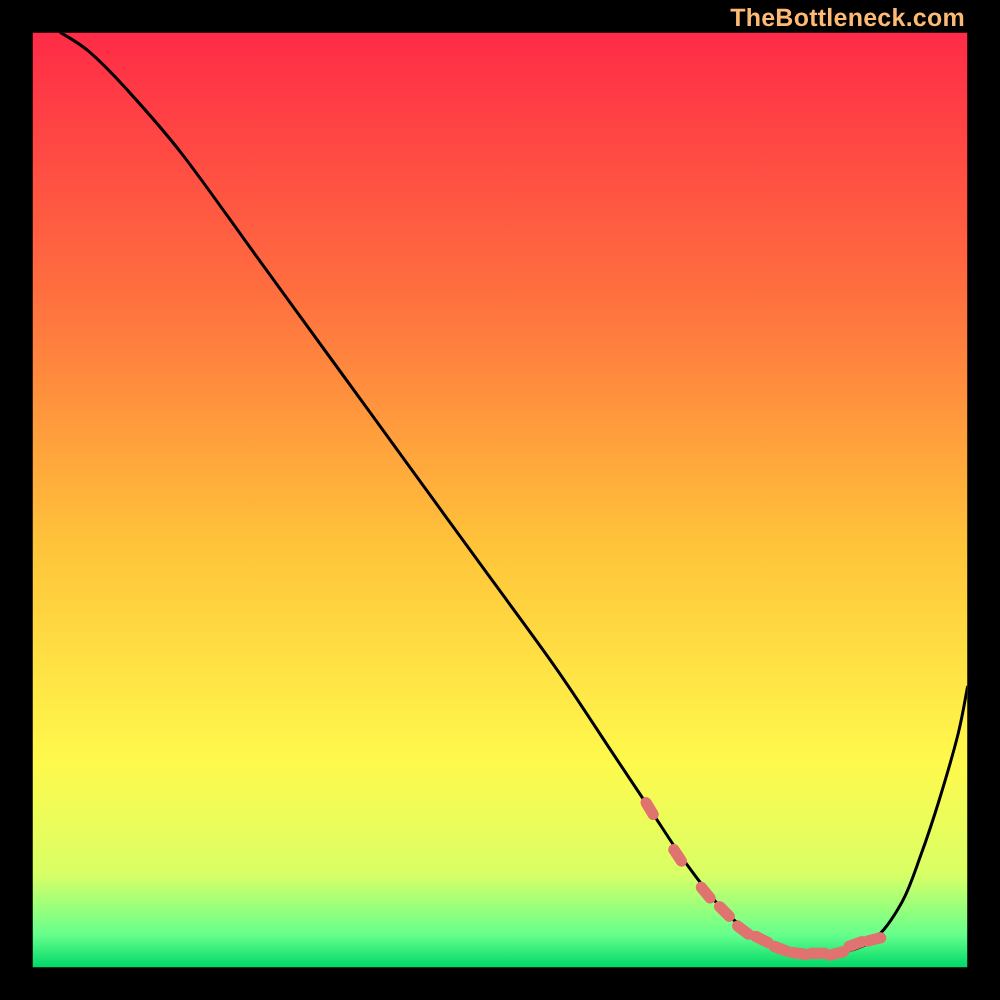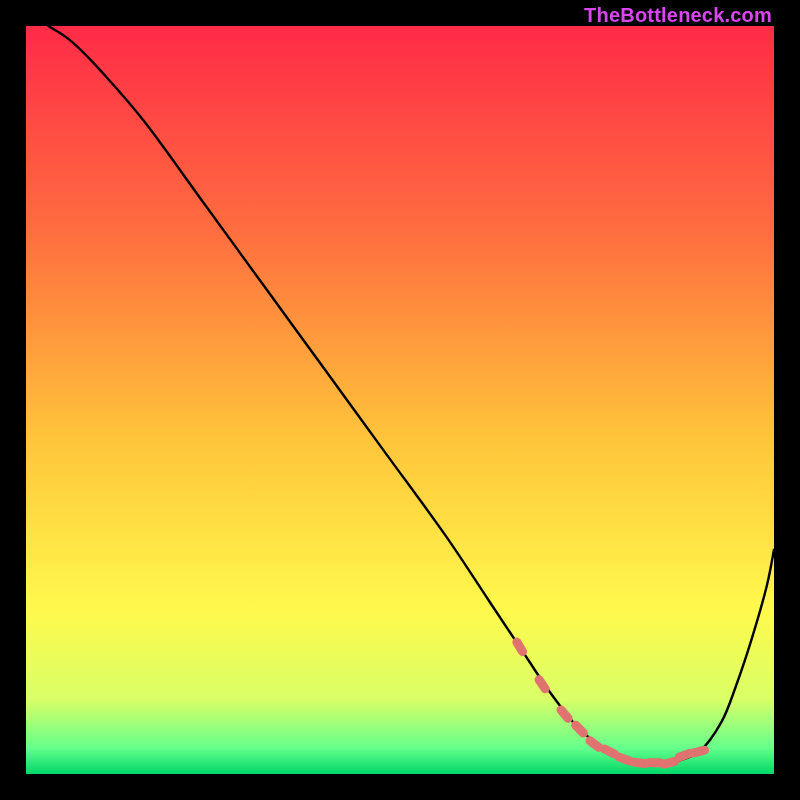--- a/index.html
+++ b/index.html
@@ -26,21 +26,21 @@
     left: 0;
     top: 0;
     width: 748px;
     height: 748px;
   }
 
   .watermark {
     position: absolute;
     top: 4px;
     right: 28px;
-    color: #d946ef;
+    color: #fdba74;
     font-size: 20px;
     font-weight: 600;
     letter-spacing: 0.2px;
     font-family: Arial, Helvetica, sans-serif;
   }
 </style>
 </head>
 <body>
 
 <div class="watermark">TheBottleneck.com</div>

